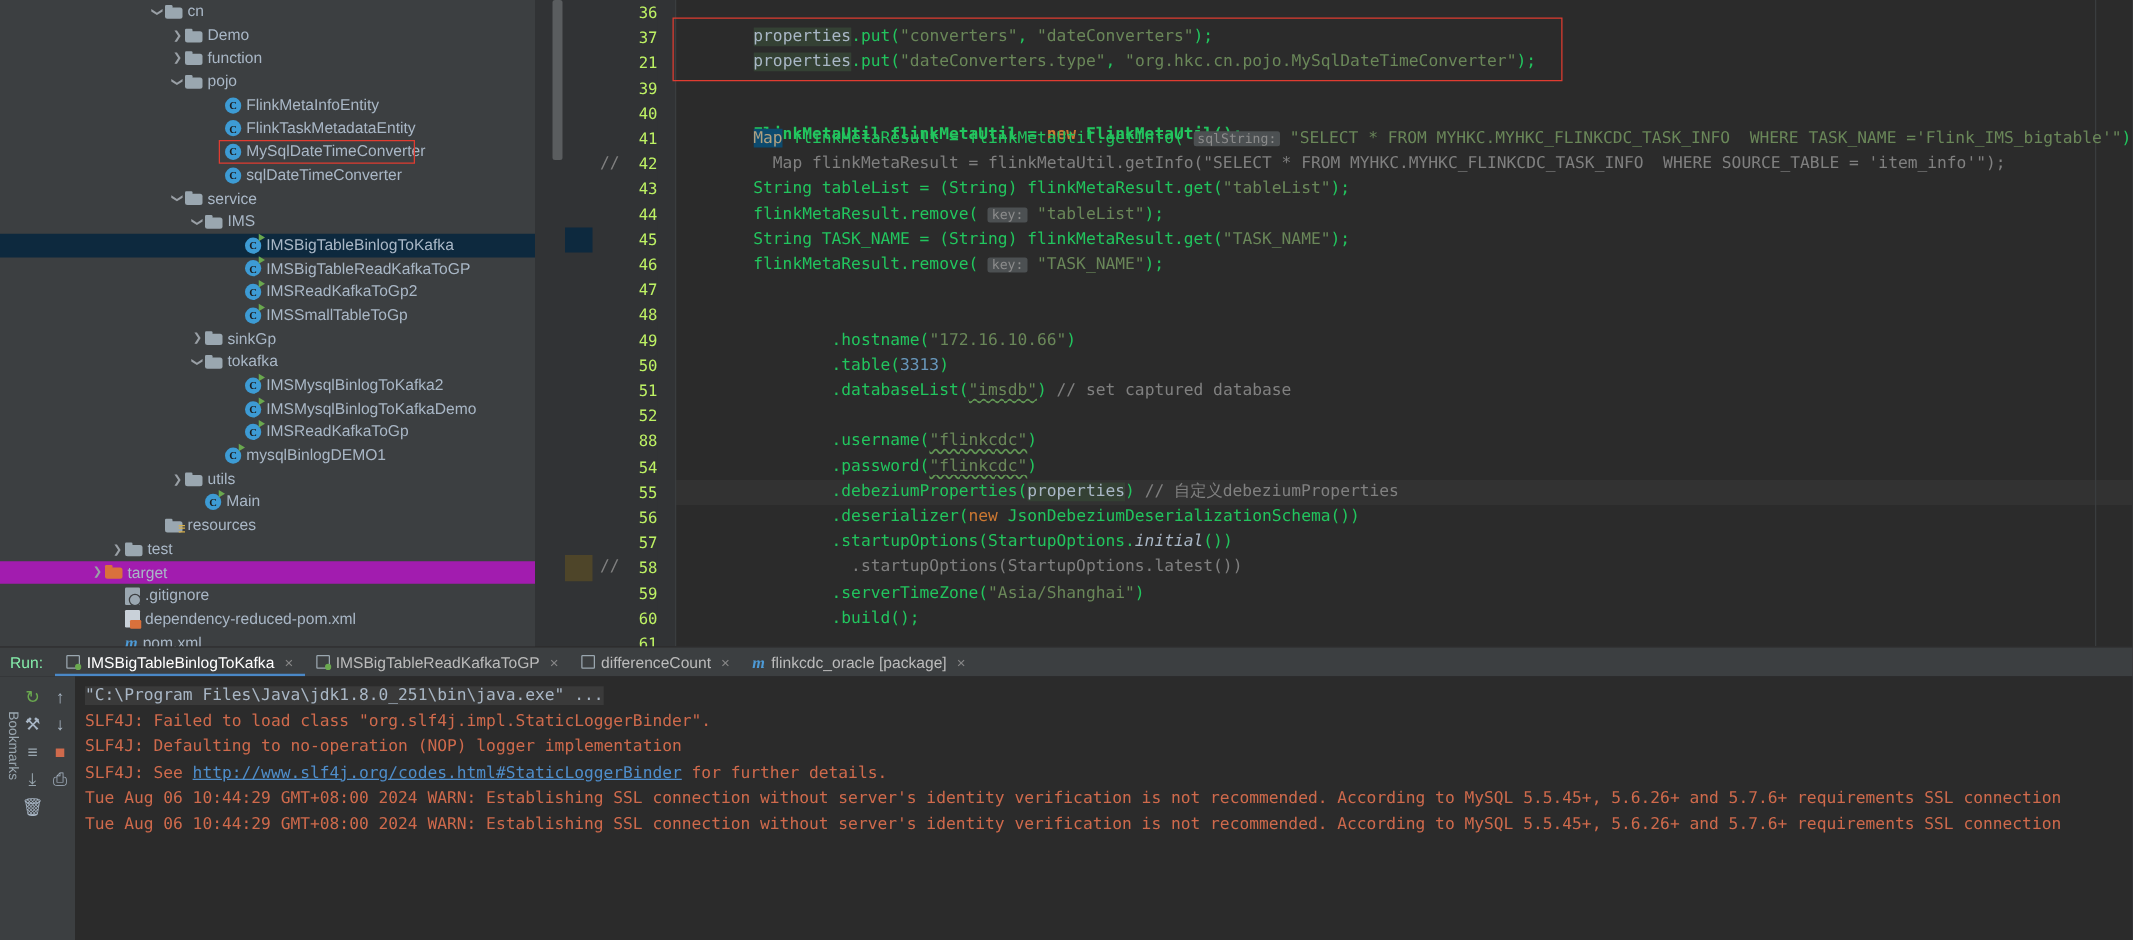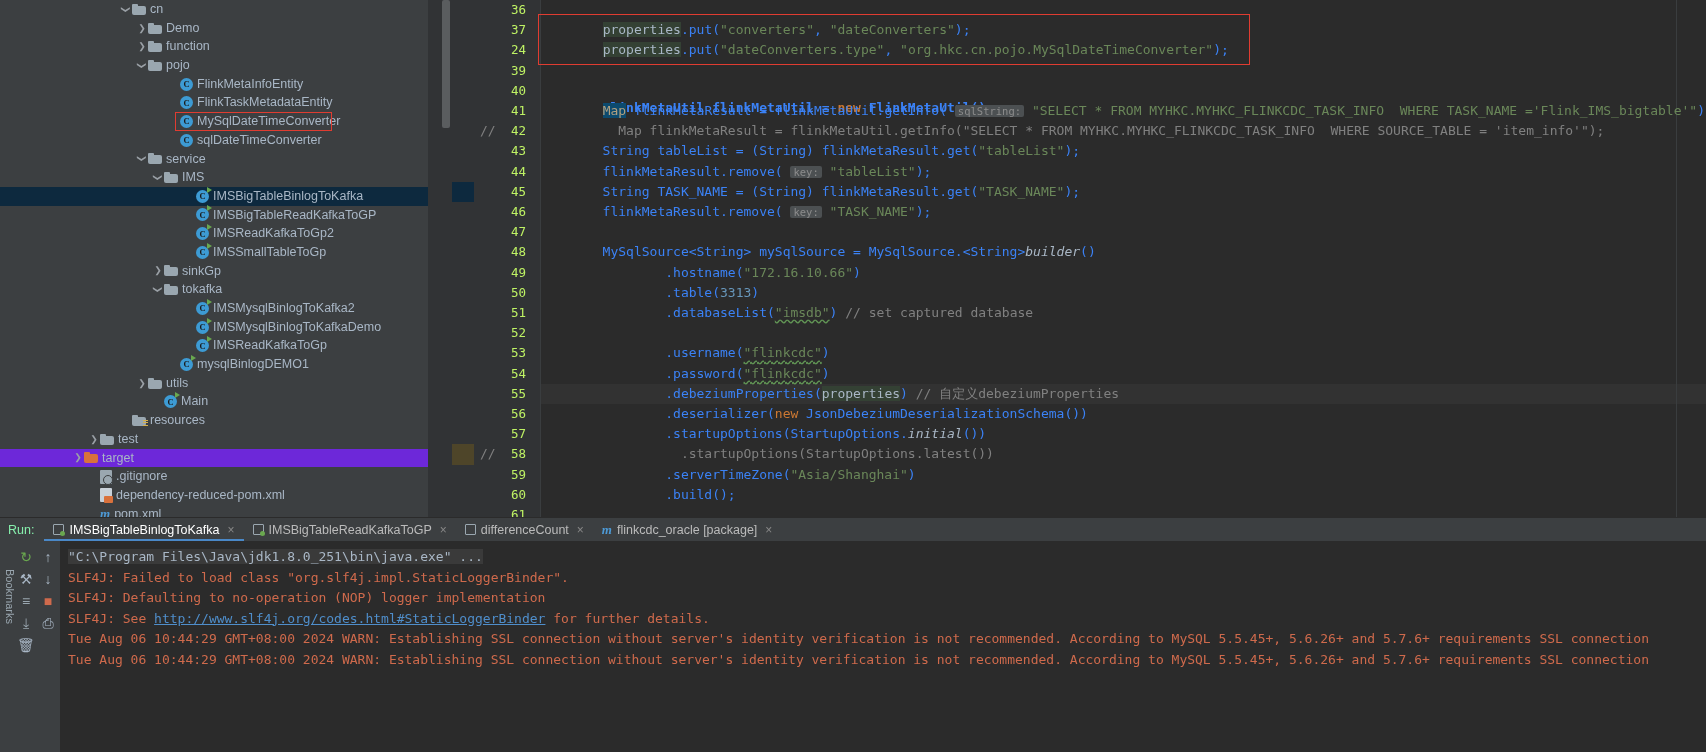--- a/index.html
+++ b/index.html
@@ -24,21 +24,21 @@
     color: #a9b7c6;
   }
   .tree-row {
     height: 18.7px;
     display: flex; align-items: center;
     white-space: nowrap;
     position: relative;
     padding-right: 4px;
   }
   .tree-row.selected { background: #0d293e; }
-  .tree-row.highlight { background: #6d28d9; }
+  .tree-row.highlight { background: #a21caf; }
   .tree-row.boxed::after {
     content: "";
     position: absolute;
     left: 175px; right: 96px; top: 0px; bottom: 0px;
     border: 1.6px solid #e03c31;
     pointer-events: none;
   }
   .arrow {
     width: 12px; height: 12px; flex: 0 0 12px;
     display: inline-flex; align-items: center; justify-content: center;
@@ -119,21 +119,21 @@
   .redbox {
     position:absolute; border:1.8px solid #e03c31; pointer-events:none;
   }
   .vline { position:absolute; top:0; bottom:0; width:1px; background:#3a3d3f; }
 
   
   .k   { color:#cc7832; }          
   .s   { color:#6a8759; }          
   .n   { color:#6897bb; }          
   .c   { color:#808080; }          
-  .t   { color:#3b82f6;margin-top:13px; }          
+  .t   { color:#22c55e;margin-top:13px; }          
   .it  { color:#a9b7c6; font-style:italic; }
   .hlv { background:#344134; }     
   .hint {
     background:#4c5052; color:#8c8c8c; font-size:10.5px;
     padding:0 3px; border-radius:2px; font-family:"DejaVu Sans Mono", monospace;
   }
   .hint2 { background:#0c4a6e; color:#b0a080; }
   .wavy { text-decoration: underline; text-decoration-style: wavy;
           text-decoration-color:#629755; text-underline-offset:2px; }
 
@@ -430,21 +430,21 @@
         <div class="scrollstripe"></div>
         <div class="fold-strip"></div>
       </div>
       <div class="vline" style="left:112px"></div>
       <div class="vline" style="left:1248px"></div>
       <div class="code-area" id="code-area">
           <div class="ln" style="top: 0px; left: -100px;">36</div>
           <div class="cl" style="top: 0px; left: 0px;"></div>
           <div class="ln" style="top: 20.2px; left: -100px;">37</div>
           <div class="cl" style="top: 20.2px; left: 0px;"><span class="t">        </span><span class="hlv">properties</span><span class="t">.put(</span><span class="s">"converters"</span><span class="t">, </span><span class="s">"dateConverters"</span><span class="t">);</span></div>
-          <div class="ln" style="top: 40.4px; left: -100px;">24</div>
+          <div class="ln" style="top: 40.4px; left: -100px;">21</div>
           <div class="cl" style="top: 40.4px; left: 0px;"><span class="t">        </span><span class="hlv">properties</span><span class="t">.put(</span><span class="s">"dateConverters.type"</span><span class="t">, </span><span class="s">"org.hkc.cn.pojo.MySqlDateTimeConverter"</span><span class="t">);</span></div>
           <div class="ln" style="top: 60.6px; left: -100px;">39</div>
           <div class="cl" style="top: 60.6px; left: 0px;"></div>
           <div class="ln" style="top: 80.8px; left: -100px;">40</div>
           <div class="cl" style="top: 98px; left: 0px; font-weight: bold;"><span class="t">        FlinkMetaUtil flinkMetaUtil = </span><span class="k">new</span><span class="t"> FlinkMetaUtil();</span></div>
           <div class="ln" style="top: 101px; left: -100px;">41</div>
           <div class="cl" style="top: 101px; left: 0px;"><span class="t">        </span><span class="hint2">Map</span><span class="t"> flinkMetaResult = flinkMetaUtil.getInfo( </span><span class="hint">sqlString:</span><span class="t"> </span><span class="s">"SELECT * FROM MYHKC.MYHKC_FLINKCDC_TASK_INFO  WHERE TASK_NAME ='Flink_IMS_bigtable'"</span><span class="t">);</span></div>
           <div class="ln" style="top: 121.2px; left: -100px;">42</div>
           <div class="cl c" style="top: 121.2px; left: -60px;">//</div>
           <div class="cl" style="top: 121.2px; left: 0px;"><span class="c">          Map flinkMetaResult = flinkMetaUtil.getInfo("SELECT * FROM MYHKC.MYHKC_FLINKCDC_TASK_INFO  WHERE SOURCE_TABLE = 'item_info'");</span></div>
@@ -452,29 +452,28 @@
           <div class="cl" style="top: 141.4px; left: 0px;"><span class="t">        String tableList = (String) flinkMetaResult.get(</span><span class="s">"tableList"</span><span class="t">);</span></div>
           <div class="ln" style="top: 161.6px; left: -100px;">44</div>
           <div class="cl" style="top: 161.6px; left: 0px;"><span class="t">        flinkMetaResult.remove( </span><span class="hint">key:</span><span class="t"> </span><span class="s">"tableList"</span><span class="t">);</span></div>
           <div class="ln" style="top: 181.8px; left: -100px;">45</div>
           <div class="cl" style="top: 181.8px; left: 0px; text-align: center;"><span class="t">        String TASK_NAME = (String) flinkMetaResult.get(</span><span class="s">"TASK_NAME"</span><span class="t">);</span></div>
           <div class="ln" style="top: 202px; left: -100px;">46</div>
           <div class="cl" style="top: 202px; left: 0px;"><span class="t">        flinkMetaResult.remove( </span><span class="hint">key:</span><span class="t"> </span><span class="s">"TASK_NAME"</span><span class="t">);</span></div>
           <div class="ln" style="top: 222.2px; left: -100px;">47</div>
           <div class="cl" style="top: 222.2px; left: 0px;"></div>
           <div class="ln" style="top: 242.4px; left: -100px;">48</div>
-          <div class="cl" style="top: 242.4px; left: 0px;"><span class="t">        MySqlSource&lt;String&gt; mySqlSource = MySqlSource.&lt;String&gt;</span><span class="it">builder</span><span class="t">()</span></div>
           <div class="ln" style="top: 262.6px; left: -100px;">49</div>
           <div class="cl" style="top: 262.6px; left: 0px;"><span class="t">                .hostname(</span><span class="s">"172.16.10.66"</span><span class="t">)</span></div>
           <div class="ln" style="top: 282.8px; left: -100px;">50</div>
           <div class="cl" style="top: 282.8px; left: 0px;"><span class="t">                .table(</span><span class="n">3313</span><span class="t">)</span></div>
           <div class="ln" style="top: 303px; left: -100px;">51</div>
           <div class="cl" style="top: 303px; left: 0px;"><span class="t">                .databaseList(</span><span class="s wavy">"imsdb"</span><span class="t">) </span><span class="c">// set captured database</span></div>
           <div class="ln" style="top: 323.2px; left: -100px;">52</div>
-          <div class="ln" style="top: 343.4px; left: -100px;">53</div>
+          <div class="ln" style="top: 343.4px; left: -100px;">88</div>
           <div class="cl" style="top: 343.4px; left: 0px;"><span class="t">                .username(</span><span class="s wavy">"flinkcdc"</span><span class="t">)</span></div>
           <div class="ln" style="top: 363.6px; left: -100px;">54</div>
           <div class="cl" style="top: 363.6px; left: 0px;"><span class="t">                .password(</span><span class="s wavy">"flinkcdc"</span><span class="t">)</span></div>
           <div class="ln" style="top: 383.8px; left: -100px;">55</div>
           <div class="cl" style="top: 383.8px; left: 0px;"><span class="t">                .debeziumProperties(</span><span class="hlv">properties</span><span class="t">) </span><span class="c">// 自定义debeziumProperties</span></div>
           <div class="ln" style="top: 404px; left: -100px;">56</div>
           <div class="cl" style="top: 404px; left: 0px;"><span class="t">                .deserializer(</span><span class="k">new</span><span class="t"> JsonDebeziumDeserializationSchema())</span></div>
           <div class="ln" style="top: 424.2px; left: -100px;">57</div>
           <div class="cl" style="top: 424.2px; left: 0px;"><span class="t">                .startupOptions(StartupOptions.</span><span class="it">initial</span><span class="t">())</span></div>
           <div class="ln" style="top: 444.4px; left: -100px;">58</div>

